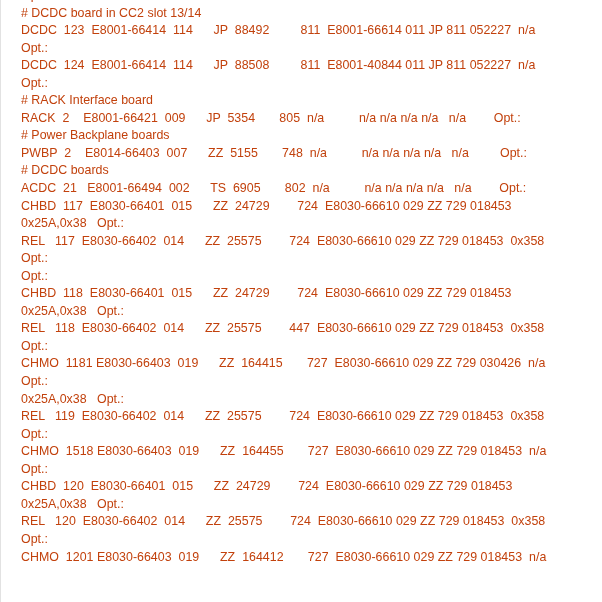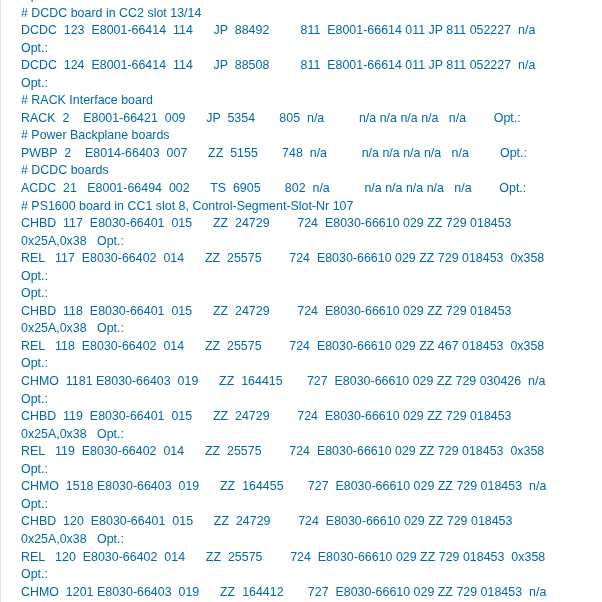--- a/index.html
+++ b/index.html
@@ -32,57 +32,55 @@
     width: 602px;
     padding-left: 20px;
     box-sizing: border-box;
   }
   .line {
     height: 17.55px;
     line-height: 17.55px;
     font-size: 12.4px;
     white-space: pre;
     letter-spacing: 0.02px;
-    color: #0369a1;
+    color: #c2410c;
   }
   .line.comment { }
   .line.record  { }
   .line.cont    { }
   .line.clipped { }
 </style>
 </head>
 <body>
 
 <div id="listing-page">
   <div id="listing-body">
       <div class="line clipped">Opt.:</div>
       <div class="line comment"># DCDC board in CC2 slot 13/14</div>
       <div class="line record">DCDC  123  E8001-66414  114      JP  88492         811  E8001-66614 011 JP 811 052227  n/a</div>
       <div class="line cont">Opt.:</div>
-      <div class="line record">DCDC  124  E8001-66414  114      JP  88508         811  E8001-66614 011 JP 811 052227  n/a</div>
+      <div class="line record">DCDC  124  E8001-66414  114      JP  88508         811  E8001-40844 011 JP 811 052227  n/a</div>
       <div class="line cont">Opt.:</div>
       <div class="line comment"># RACK Interface board</div>
       <div class="line record">RACK  2    E8001-66421  009      JP  5354       805  n/a          n/a n/a n/a n/a   n/a        Opt.:</div>
       <div class="line comment"># Power Backplane boards</div>
       <div class="line record">PWBP  2    E8014-66403  007      ZZ  5155       748  n/a          n/a n/a n/a n/a   n/a         Opt.:</div>
       <div class="line comment"># DCDC boards</div>
       <div class="line record">ACDC  21   E8001-66494  002      TS  6905       802  n/a          n/a n/a n/a n/a   n/a        Opt.:</div>
-      <div class="line comment"># PS1600 board in CC1 slot 8, Control-Segment-Slot-Nr 107</div>
       <div class="line record">CHBD  117  E8030-66401  015      ZZ  24729        724  E8030-66610 029 ZZ 729 018453</div>
       <div class="line cont">0x25A,0x38   Opt.:</div>
       <div class="line record">REL   117  E8030-66402  014      ZZ  25575        724  E8030-66610 029 ZZ 729 018453  0x358</div>
       <div class="line cont">Opt.:</div>
       <div class="line cont">Opt.:</div>
       <div class="line record">CHBD  118  E8030-66401  015      ZZ  24729        724  E8030-66610 029 ZZ 729 018453</div>
       <div class="line cont">0x25A,0x38   Opt.:</div>
-      <div class="line record">REL   118  E8030-66402  014      ZZ  25575        724  E8030-66610 029 ZZ 467 018453  0x358</div>
+      <div class="line record">REL   118  E8030-66402  014      ZZ  25575        447  E8030-66610 029 ZZ 729 018453  0x358</div>
       <div class="line cont">Opt.:</div>
       <div class="line record">CHMO  1181 E8030-66403  019      ZZ  164415       727  E8030-66610 029 ZZ 729 030426  n/a</div>
       <div class="line cont">Opt.:</div>
-      <div class="line record">CHBD  119  E8030-66401  015      ZZ  24729        724  E8030-66610 029 ZZ 729 018453</div>
       <div class="line cont">0x25A,0x38   Opt.:</div>
       <div class="line record">REL   119  E8030-66402  014      ZZ  25575        724  E8030-66610 029 ZZ 729 018453  0x358</div>
       <div class="line cont">Opt.:</div>
       <div class="line record">CHMO  1518 E8030-66403  019      ZZ  164455       727  E8030-66610 029 ZZ 729 018453  n/a</div>
       <div class="line cont">Opt.:</div>
       <div class="line record">CHBD  120  E8030-66401  015      ZZ  24729        724  E8030-66610 029 ZZ 729 018453</div>
       <div class="line cont">0x25A,0x38   Opt.:</div>
       <div class="line record">REL   120  E8030-66402  014      ZZ  25575        724  E8030-66610 029 ZZ 729 018453  0x358</div>
       <div class="line cont">Opt.:</div>
       <div class="line record">CHMO  1201 E8030-66403  019      ZZ  164412       727  E8030-66610 029 ZZ 729 018453  n/a</div>

